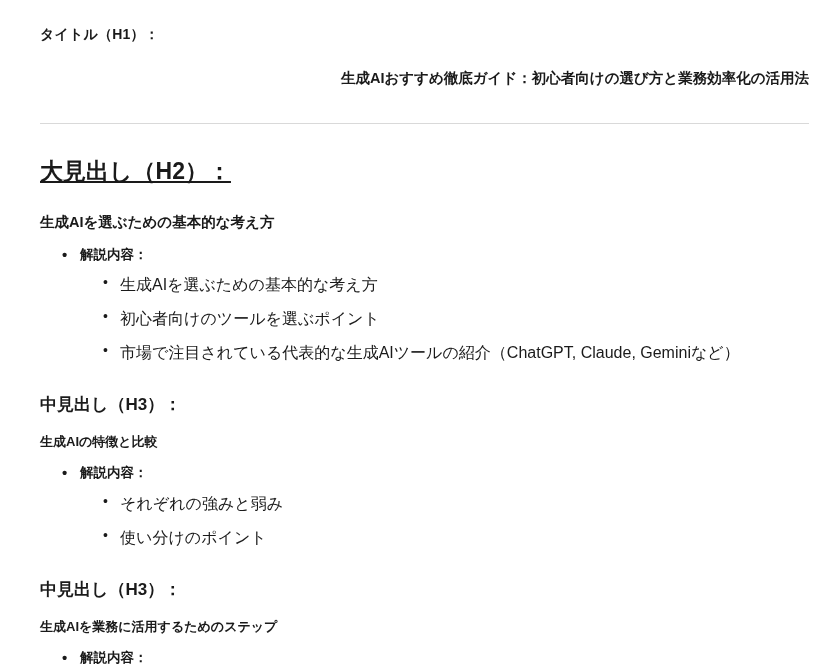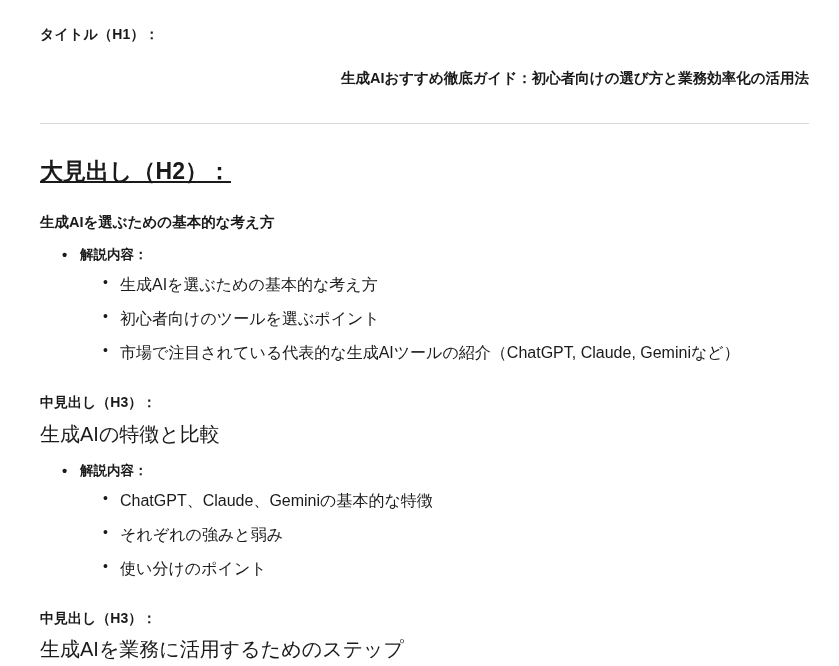--- a/index.html
+++ b/index.html
@@ -49,29 +49,29 @@
     line-height: 1.5;
     text-decoration: underline;
   }
   .h2-text {
     font-size: 14.5px;
     font-weight: bold;
     margin: 22px 0 0 0;
     line-height: 1.6;
   }
   .label-h3 {
-    font-size: 14px;
+    font-size: 17px;
     font-weight: bold;
     margin: 26px 0 0 0;
     line-height: 1.55;
   }
   .h3-text {
-    font-size: 20px;
-    font-weight: normal;
-    margin: 5px 0 0 0;
+    font-size: 13px;
+    font-weight: bold;
+    margin: 14px 0 0 0;
     line-height: 1.55;
   }
   ul.level1 {
     list-style: none;
     margin: 10px 0 0 0;
     padding: 0 0 0 14px;
   }
   ul.level1 > li {
     position: relative;
     padding-left: 26px;
@@ -138,21 +138,20 @@
     </ul>
   </div>
 
   <div class="section">
     <div class="label-h3">中見出し（H3）：</div>
     <div class="h3-text">生成AIの特徴と比較</div>
     <ul class="level1">
       <li>
         <span>解説内容：</span>
         <ul class="level2">
-          <li>ChatGPT、Claude、Geminiの基本的な特徴</li>
           <li>それぞれの強みと弱み</li>
           <li>使い分けのポイント</li>
         </ul>
       </li>
     </ul>
   </div>
 
   <div class="section">
     <div class="label-h3">中見出し（H3）：</div>
     <div class="h3-text">生成AIを業務に活用するためのステップ</div>

